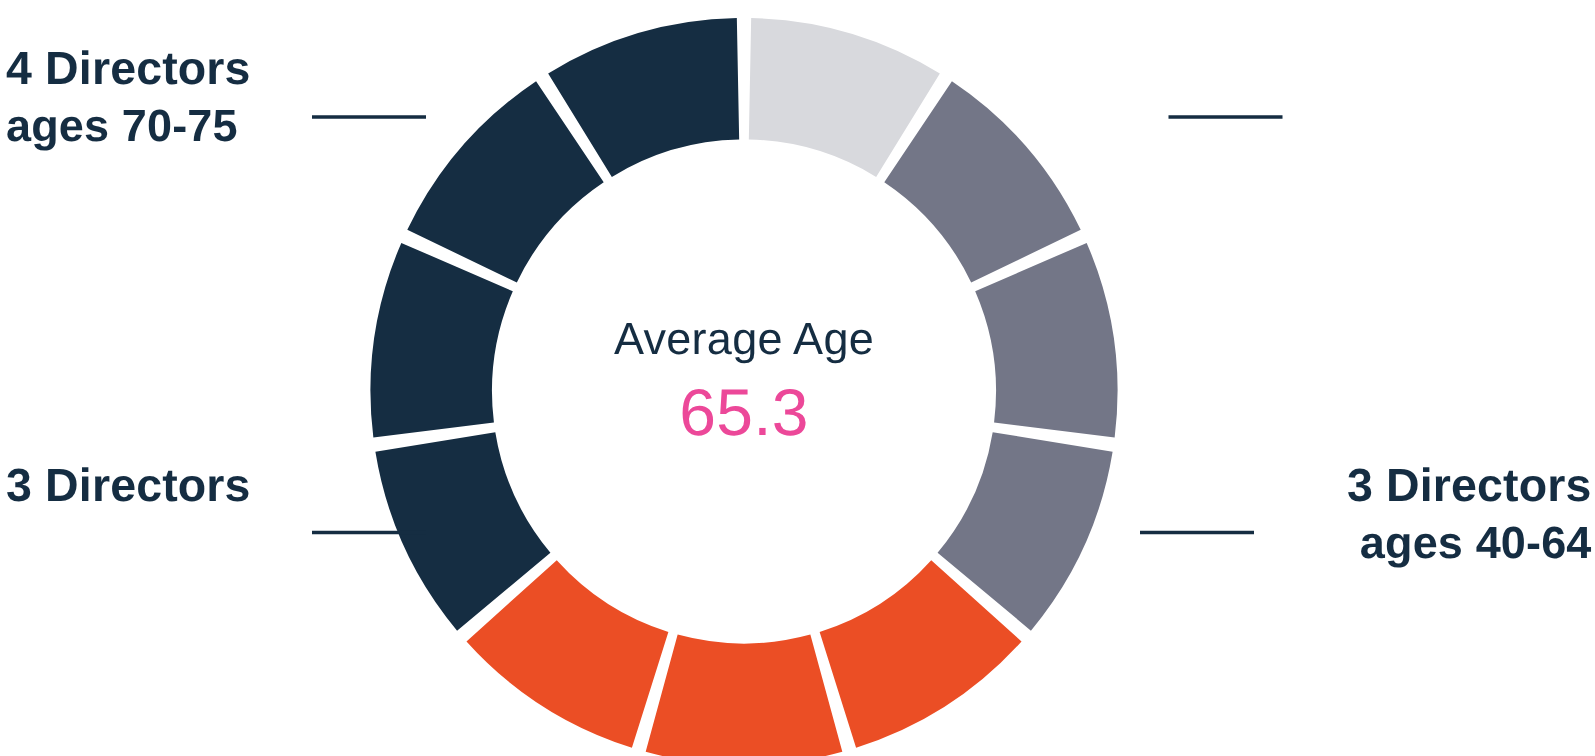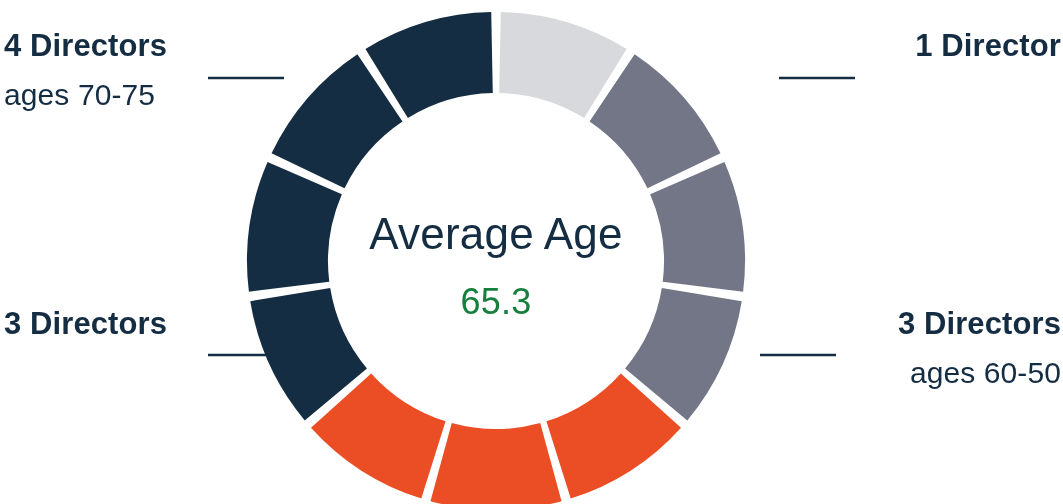--- a/index.html
+++ b/index.html
@@ -33,54 +33,54 @@
     white-space: nowrap;
   }
   .callout .ttl {
     font-size: 31px;
     font-weight: 700;
     letter-spacing: 0.1px;
     display: block;
   }
   .callout .sub {
     font-size: 30px;
-    font-weight: 400;
+    font-weight: 700;
     letter-spacing: 0.1px;
     display: block;
-    margin-top: 19px;
+    margin-top: 9px;
   }
   .callout.left  { text-align: left; }
   .callout.right { text-align: right; }
 
   #callout-top-left     { left: 4px;  top: 30px; }
   #callout-bottom-left  { left: 4px;  top: 308px; }
   #callout-top-right    { right: 2px; top: 30px; }
   #callout-bottom-right { right: 2px; top: 308px; }
 
   .center-label {
     position: absolute;
     left: 331px;
     top: 212px;
     width: 330px;
     text-align: center;
     line-height: 1.0;
   }
   .center-label .avg-text {
     display: block;
-    font-size: 44px;
+    font-size: 30px;
     font-weight: 400;
     color: #152D42;
     letter-spacing: 0.2px;
   }
   .center-label .avg-value {
     display: block;
-    font-size: 36px;
+    font-size: 44px;
     font-weight: 400;
-    color: #15803d;
-    margin-top: 28px;
+    color: #ec4899;
+    margin-top: 12px;
     letter-spacing: 0.2px;
   }
 </style>
 </head>
 <body>
 
 <div id="chart-root">
 
   <svg class="donut-svg" viewBox="0 0 1063 504">
     <g id="donut-slices">
@@ -107,26 +107,25 @@
   <div class="callout left" id="callout-top-left">
     <span class="ttl">4 Directors</span>
     <span class="sub">ages 70-75</span>
   </div>
 
   <div class="callout left" id="callout-bottom-left">
     <span class="ttl">3 Directors</span>
   </div>
 
   <div class="callout right" id="callout-top-right">
-    <span class="ttl">1 Director</span>
   </div>
 
   <div class="callout right" id="callout-bottom-right">
     <span class="ttl">3 Directors</span>
-    <span class="sub">ages 60-50</span>
+    <span class="sub">ages 40-64</span>
   </div>
 
   <div class="center-label">
     <span class="avg-text">Average Age</span>
     <span class="avg-value">65.3</span>
   </div>
 
 </div>
 
 </body></html>

